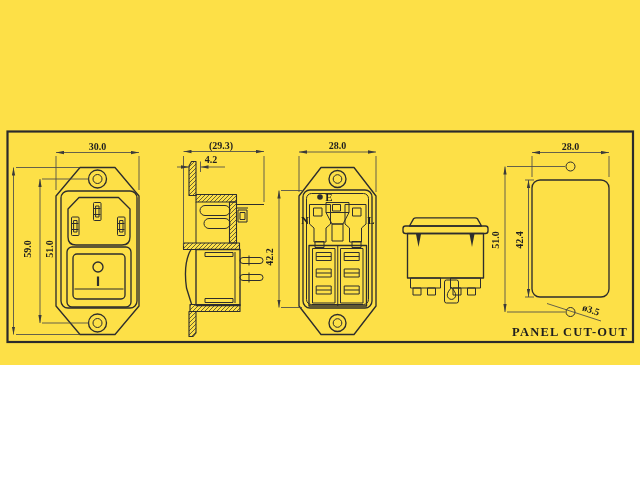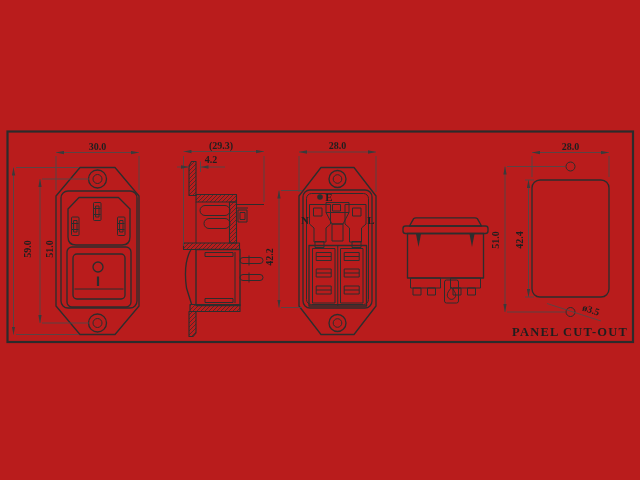--- a/index.html
+++ b/index.html
@@ -1,16 +1,16 @@
 <!DOCTYPE html>
 <html><head>
 <meta charset="utf-8">
 <style>
   html,body{margin:0;padding:0;background:#ffffff;}
-  .stage{position:relative;width:640px;height:480px;background:#b91c1c;overflow:hidden;
+  .stage{position:relative;width:640px;height:365px;background:#fde047;overflow:hidden;
          font-family:"Liberation Serif", serif;}
   svg{position:absolute;left:0;top:0;}
   .obj{stroke:#2d2d2d;stroke-width:1.35;fill:none;stroke-linejoin:round;stroke-linecap:round;}
   .obj2{stroke:#2d2d2d;stroke-width:1;fill:none;stroke-linejoin:round;}
   .fillc{fill:#2d2d2d;stroke:none;}
   .hat{stroke:#2d2d2d;stroke-width:1.1;fill:url(#hatch);stroke-linejoin:round;}
   .dim{stroke:#4a4a4a;stroke-width:0.85;fill:none;}
   .dimt{fill:#1f1f1f;font-size:10px;font-weight:bold;text-anchor:middle;
         font-family:"Liberation Serif", serif;}
   .term{fill:#1f1f1f;font-size:11px;font-weight:bold;text-anchor:middle;

